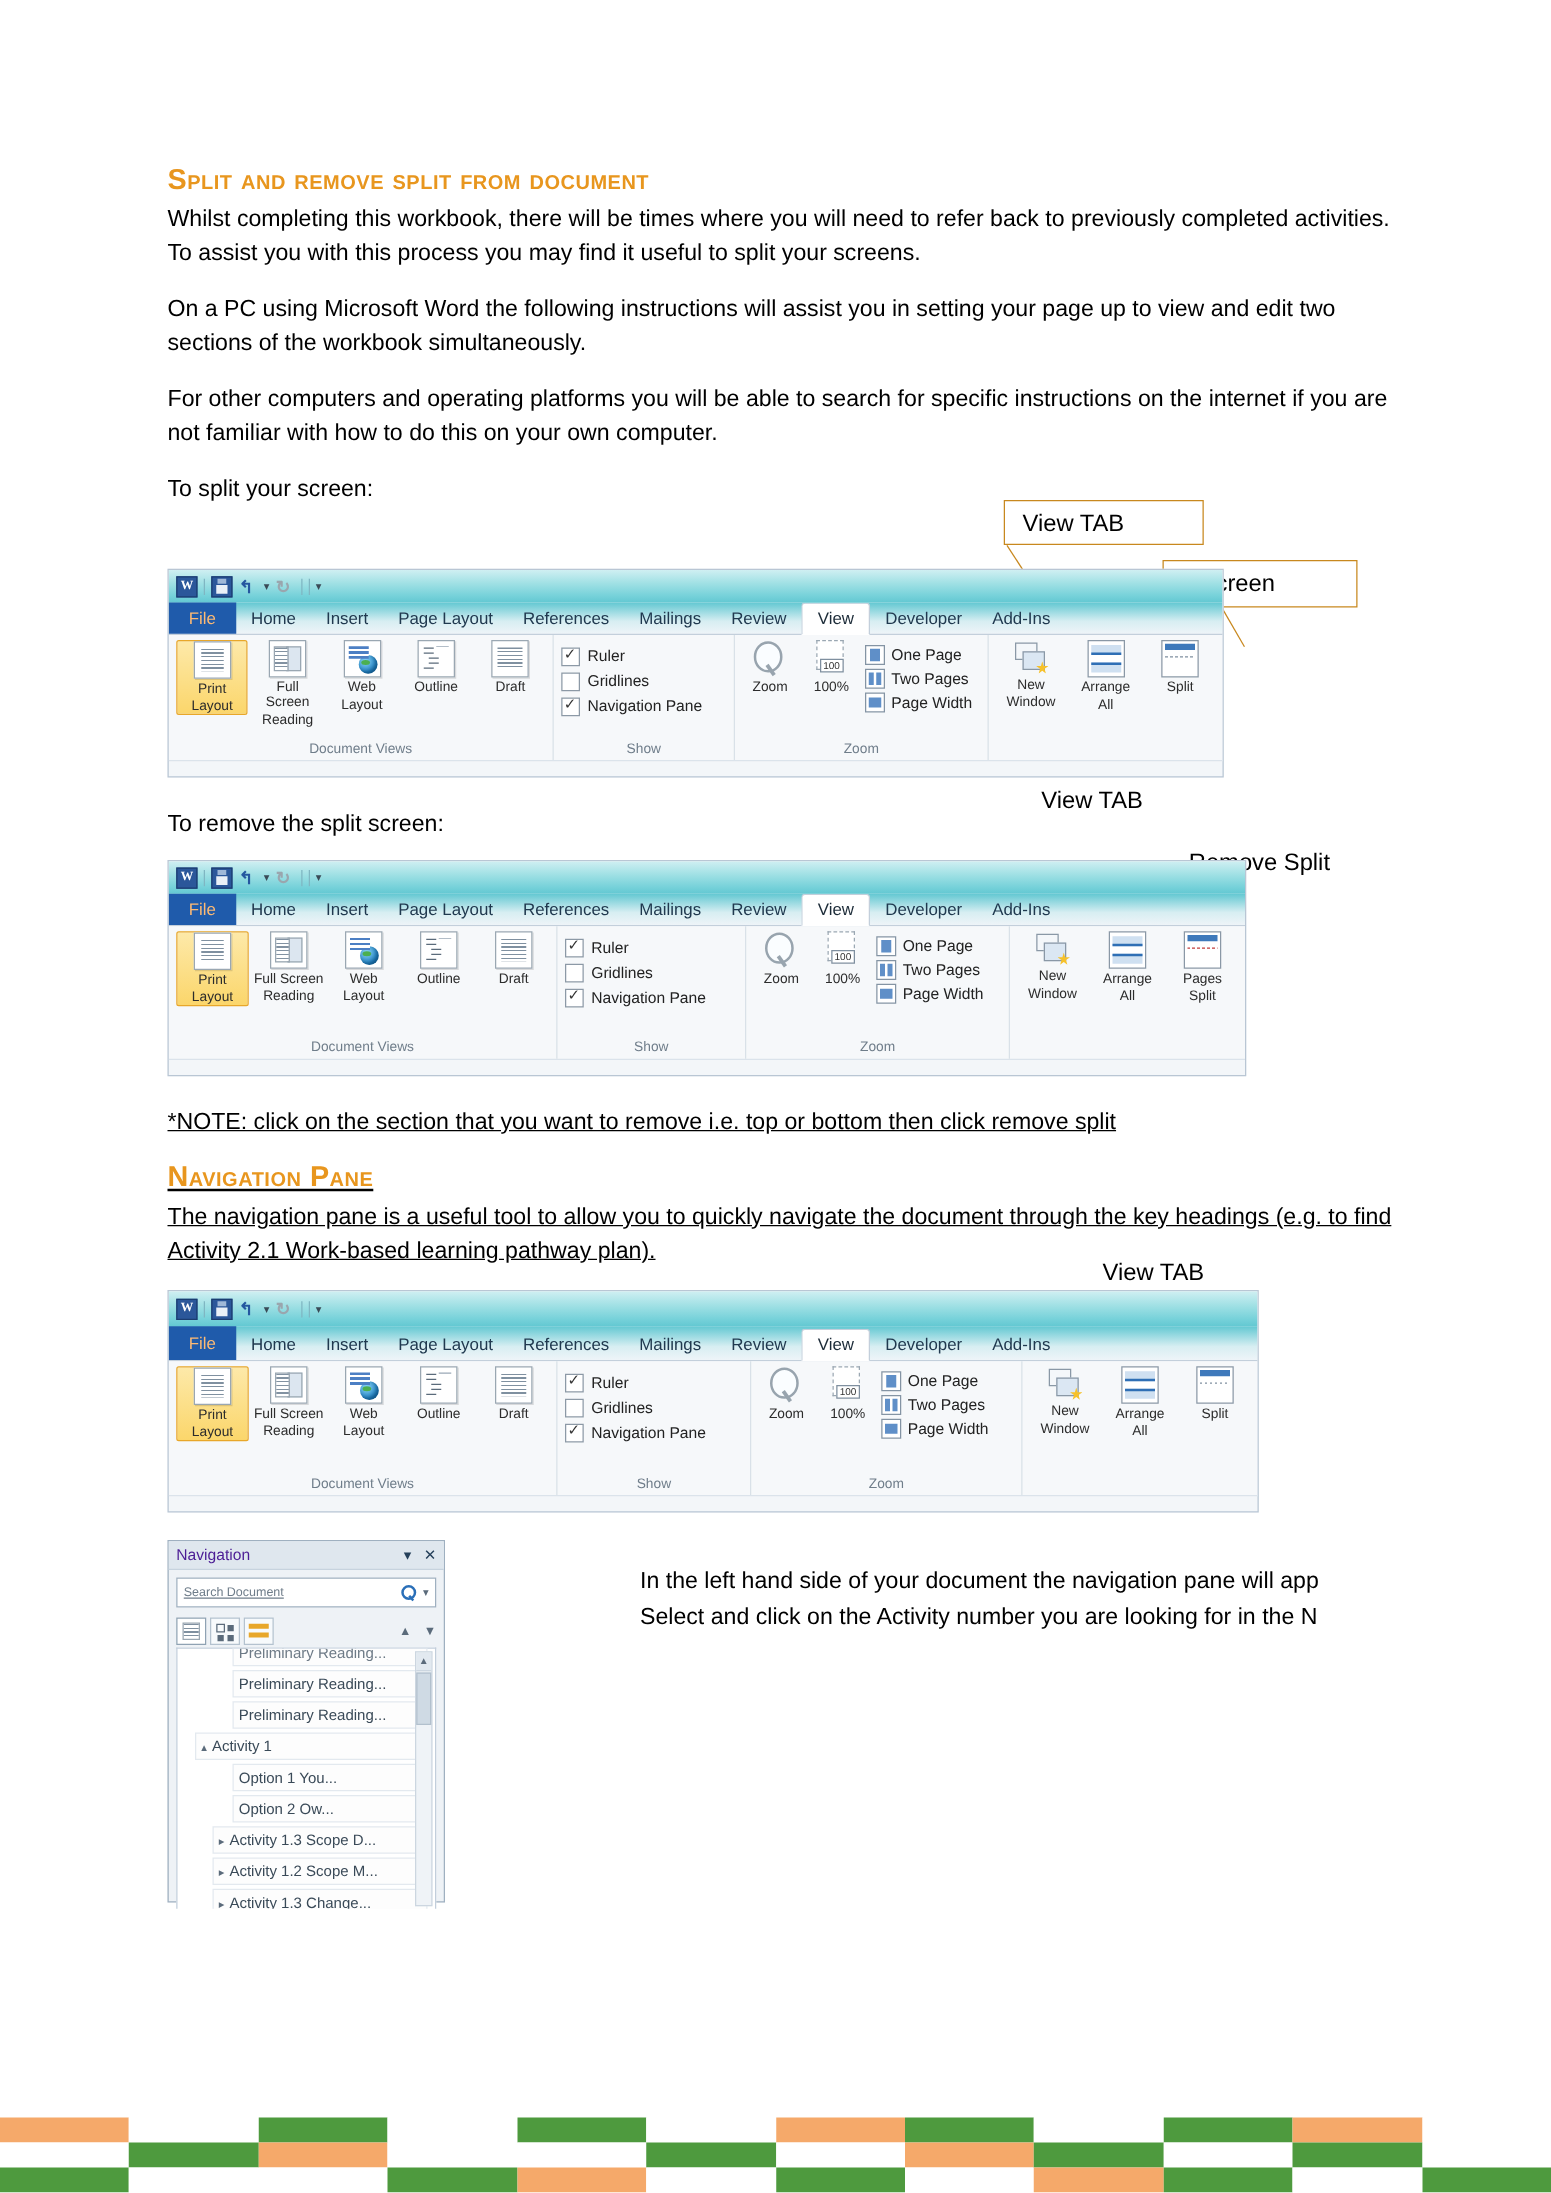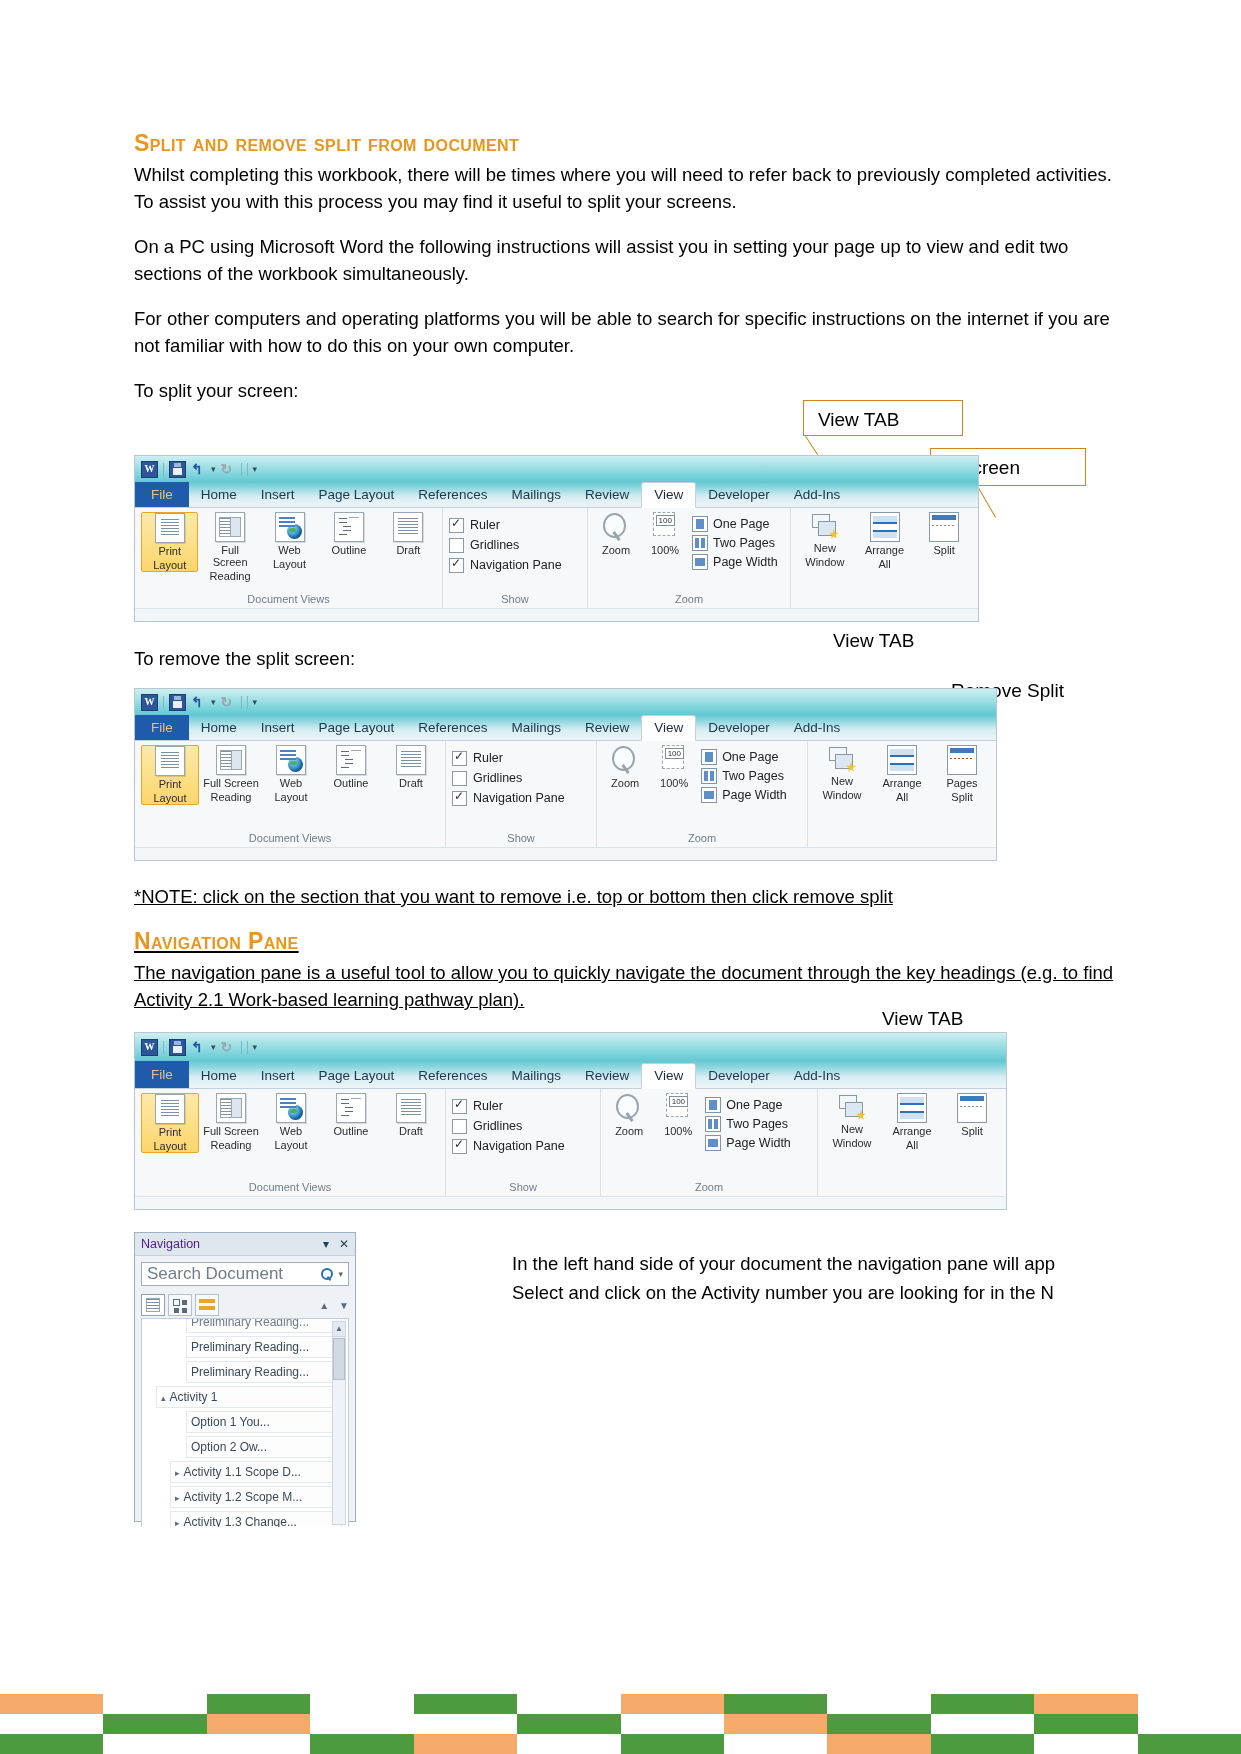--- a/index.html
+++ b/index.html
@@ -93,21 +93,21 @@
   .chk.on:after{content:"✓";position:absolute;left:1px;top:-3px;font-size:12px;color:#333;}
   .chk-lbl{font-size:12.5px;color:#222;}
 
   .zoomgrp{display:flex;align-items:flex-start;gap:6px;}
   .mag{width:30px;height:30px;position:relative;}
   .mag .lens{position:absolute;left:2px;top:1px;width:19px;height:21px;border:2px solid #98a4ae;
        border-radius:50%;background:#fafdff;}
   .mag .hdl{position:absolute;left:14px;top:19px;width:3px;height:10px;background:#98a4ae;transform:rotate(-35deg);}
   .pct{width:27px;height:30px;position:relative;}
   .pct .pg{position:absolute;left:1px;top:0;width:20px;height:22px;border:1px dashed #9aa7b2;background:#fff;}
-  .pct .tag{position:absolute;left:4px;bottom:16px;font-size:8px;background:#fff;border:1px solid #7f8f9f;
+  .pct .tag{position:absolute;left:4px;bottom:4px;font-size:8px;background:#fff;border:1px solid #7f8f9f;
        color:#333;padding:0 2px;line-height:9px;}
   .smallrow{display:flex;align-items:center;gap:5px;height:19px;}
   .smallico{width:14px;height:14px;border:1px solid #8494a4;background:#fff;position:relative;}
   .smallico.one:after{content:"";position:absolute;left:3px;top:2px;right:3px;bottom:2px;background:#5f8fc8;}
   .smallico.two:after{content:"";position:absolute;left:2px;top:2px;width:4px;bottom:2px;background:#5f8fc8;
        box-shadow:6px 0 0 #5f8fc8;}
   .smallico.pw:after{content:"";position:absolute;left:2px;top:3px;right:2px;height:8px;background:#5f8fc8;}
   .smalltxt{font-size:12.5px;color:#222;}
 
   .winico{width:28px;height:28px;position:relative;}
@@ -138,21 +138,21 @@
   .plain-label{position:absolute;font-size:19px;color:#000;}
 
   
   .navpane{position:absolute;border:1px solid #9fb0c0;background:#eef2f6;box-sizing:border-box;}
   .nav-hd{height:22px;background:#dfe7ee;display:flex;align-items:center;
     justify-content:space-between;padding:0 6px;border-bottom:1px solid #c7d3de;}
   .nav-hd .t{font-size:12.5px;color:#4c1d95;}
   .nav-hd .ctrls{display:flex;gap:10px;align-items:center;color:#25405a;font-size:12px;}
   .nav-search{margin:6px;height:22px;background:#fff;border:1px solid #9fb0c0;
     display:flex;align-items:center;padding:0 5px;justify-content:space-between;}
-  .nav-search .ph{font-size:17px;color:#6f7d8a;}
+  .nav-search .ph{font-size:10px;color:#6f7d8a;text-decoration:underline;}
   .mg{width:13px;height:13px;position:relative;}
   .mg .l{position:absolute;left:0;top:0;width:8px;height:8px;border:2px solid #2a6fb8;border-radius:50%;}
   .mg .h{position:absolute;left:7px;top:8px;width:2px;height:5px;background:#2a6fb8;transform:rotate(-40deg);}
   .nav-tabs{display:flex;align-items:center;justify-content:space-between;padding:0 6px;height:26px;}
   .nav-tabbtn{width:22px;height:20px;border:1px solid #b4c2cf;background:#f7fafc;position:relative;margin-right:3px;}
   .nav-tabbtn.sel{background:#fff;border-color:#8fa2b3;}
   .ntb1:after{content:"";position:absolute;left:4px;top:3px;right:4px;bottom:3px;
       background:repeating-linear-gradient(180deg,#7f90a0 0 1px,#fff 1px 3px);border:1px solid #9aa7b2;}
   .ntb2:after{content:"";position:absolute;left:4px;top:4px;width:5px;height:5px;
       border:1px solid #5b6b7b;box-shadow:8px 0 0 -1px #5b6b7b,0 8px 0 -1px #5b6b7b,8px 8px 0 -1px #5b6b7b;}
@@ -666,21 +666,21 @@
     <div class="nav-list">
       <div class="nv ind1 clip" style="margin-top:-8px;">Preliminary Reading...</div>
       <div class="nv ind1">Preliminary Reading...</div>
       <div class="nv ind1">Preliminary Reading...</div>
       <div class="nv ind0">
         <span class="tri">▴</span><span>Activity 1</span>
       </div>
       <div class="nv ind1">Option 1 You...</div>
       <div class="nv ind1">Option 2 Ow...</div>
       <div class="nv ind2">
-        <span class="tri">▸</span><span>Activity 1.1 Scope D...</span>
+        <span class="tri">▸</span><span>Activity 1.3 Scope D...</span>
       </div>
       <div class="nv ind2">
         <span class="tri">▸</span><span>Activity 1.2 Scope M...</span>
       </div>
       <div class="nv ind2">
         <span class="tri">▸</span><span>Activity 1.3 Change...</span>
       </div>
       <div class="nav-scroll">
         <div class="up">▲</div>
         <div class="thumb"></div>

